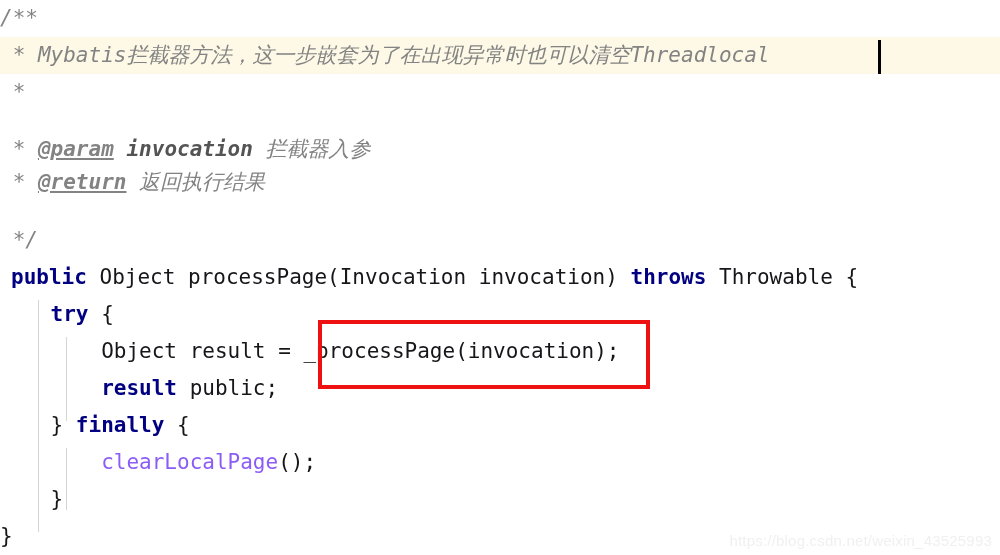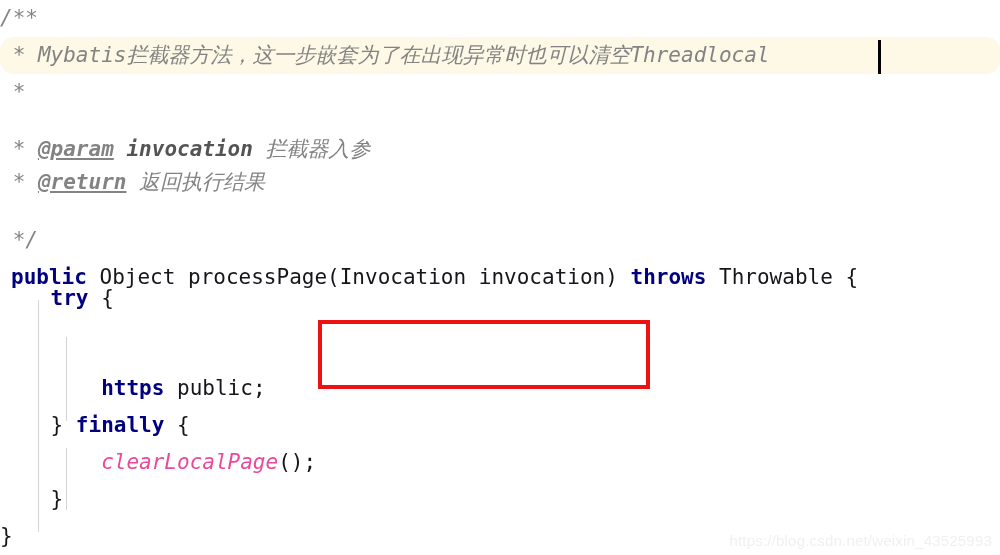--- a/index.html
+++ b/index.html
@@ -70,22 +70,21 @@
     color: #545454;
     font-style: italic;
     font-weight: bold;
   }
 
   .plain {
     color: #16161a;
   }
 
   .ital {
-    color: #ec4899;
-    font-style: italic;
+    color: #8b5cf6;
   }
 
   
   .guide {
     position: absolute;
     width: 1px;
     background: #d4d4d4;
   }
 
   
@@ -117,28 +116,29 @@
     user-select: none;
   }
 </style>
 </head>
 <body>
 
 <div id="editor">
 
   <div class="code-area">
       <div class="line" style="top: 0px;"><span class="txt cmt">/**</span></div>
-      <div class="line highlight" style="top: 37px; border-radius: 14px;"><span class="txt cmt"> * Mybatis拦截器方法，这一步嵌套为了在出现异常时也可以清空Threadlocal</span></div>
+      <div class="line highlight" style="top: 37px;"><span class="txt cmt"> * Mybatis拦截器方法，这一步嵌套为了在出现异常时也可以清空Threadlocal</span></div>
       <div class="line" style="top: 74px;"><span class="txt cmt"> *</span></div>
       <div class="line" style="top: 111px; margin-top: 20px;"><span class="txt cmt"> * </span><span class="txt cmt-tag">@param</span><span class="txt cmt"> </span><span class="txt cmt-code">invocation</span><span class="txt cmt"> 拦截器入参</span></div>
       <div class="line" style="top: 164px;"><span class="txt cmt"> * </span><span class="txt cmt-tag">@return</span><span class="txt cmt"> 返回执行结果</span></div>
       <div class="line" style="top: 222px;"><span class="txt cmt"> */</span></div>
       <div class="line" style="top: 259px; margin-left: 11px;"><span class="txt kw">public</span><span class="txt plain"> Object processPage(Invocation invocation) </span><span class="txt kw">throws</span><span class="txt plain"> Throwable {</span></div>
-      <div class="line" style="top: 280px;"><span class="txt plain">    </span><span class="txt kw">try</span><span class="txt plain"> {</span></div>
-      <div class="line" style="top: 370px;"><span class="txt plain">        </span><span class="txt kw">https</span><span class="txt plain"> public;</span></div>
+      <div class="line" style="top: 296px;"><span class="txt plain">    </span><span class="txt kw">try</span><span class="txt plain"> {</span></div>
+      <div class="line" style="top: 333px;"><span class="txt plain">        Object result = _processPage(invocation);</span></div>
+      <div class="line" style="top: 370px;"><span class="txt plain">        </span><span class="txt kw">result</span><span class="txt plain"> public;</span></div>
       <div class="line" style="top: 407px;"><span class="txt plain">    } </span><span class="txt kw">finally</span><span class="txt plain"> {</span></div>
       <div class="line" style="top: 444px;"><span class="txt plain">        </span><span class="txt ital">clearLocalPage</span><span class="txt plain">();</span></div>
       <div class="line" style="top: 481px;"><span class="txt plain">    }</span></div>
       <div class="line" style="top: 518px;"><span class="txt plain">}</span></div>
     </div>
 
   <div class="guide" style="left:38px; top:300px; height:232px;"></div>
   <div class="guide" style="left:66px; top:337px; height:84px;"></div>
   <div class="guide" style="left:66px; top:448px; height:62px;"></div>
 

